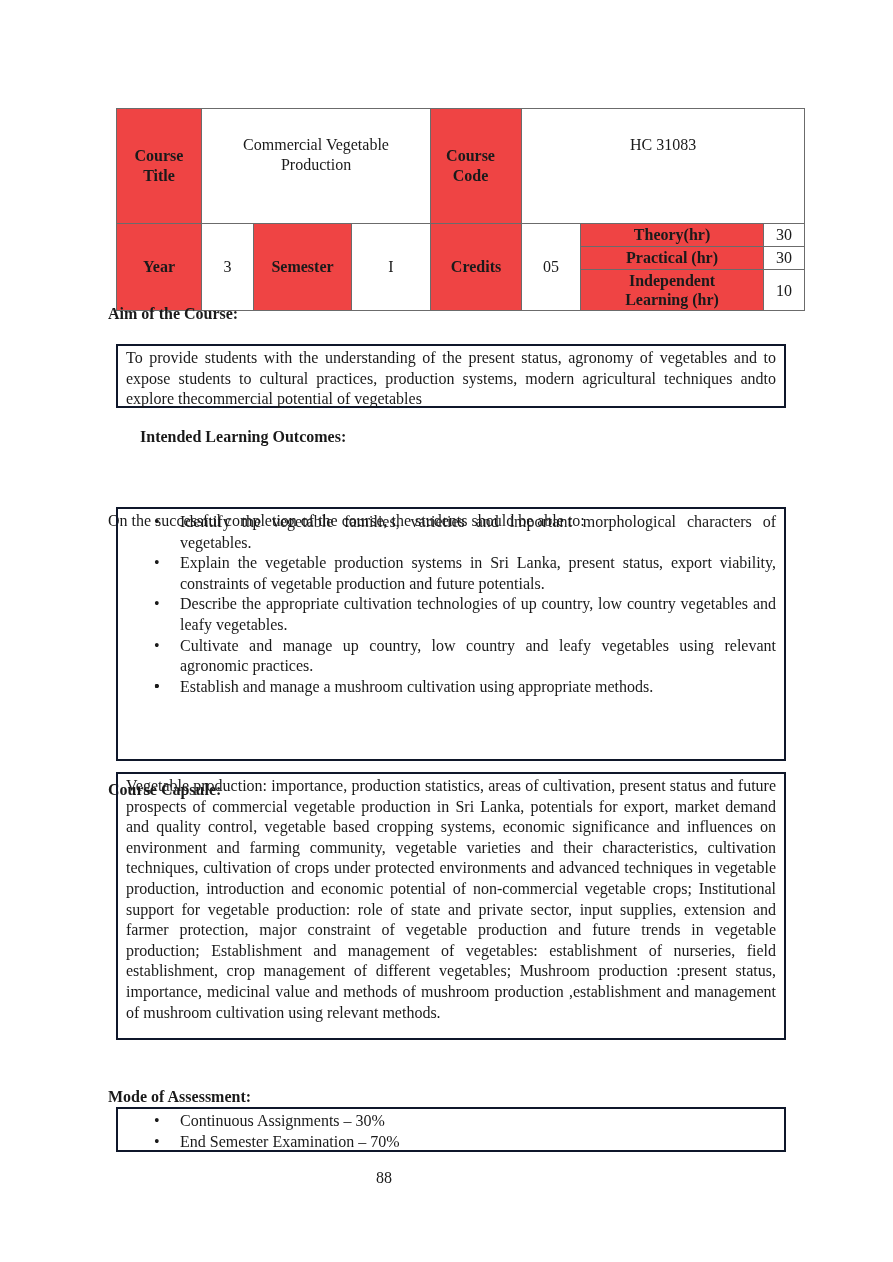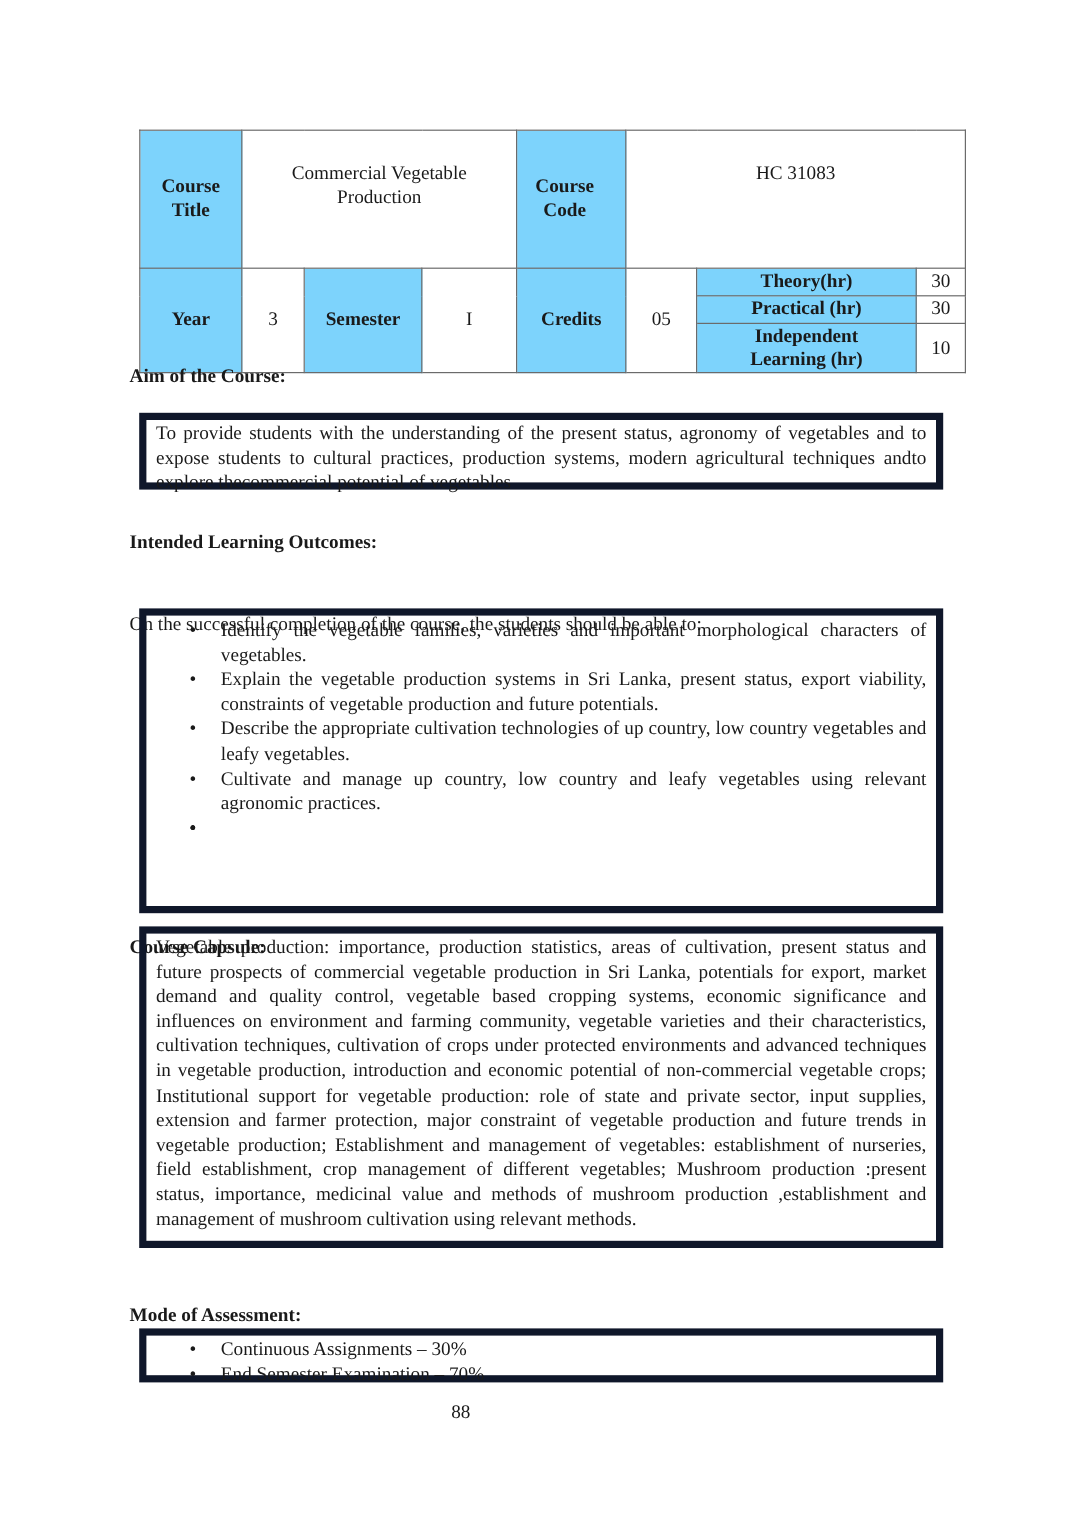--- a/index.html
+++ b/index.html
@@ -13,34 +13,34 @@
     
     table.info {
       position: absolute; left: 116px; top: 108px; width: 688px;
       border-collapse: collapse; table-layout: fixed;
       font-size: 16px; line-height: 20px;
     }
     table.info td {
       border: 1px solid #6b6b6b; text-align: center; vertical-align: middle;
       padding: 0 4px;
     }
-    table.info td.hd { background: #7dd3fc; font-weight: bold; }
+    table.info td.hd { background: #ef4444; font-weight: bold; }
     table.info tr.r1 td { height: 88px; }
     table.info td.sub { height: 22px; padding: 0 2px; }
     table.info td.sub3 { height: 40px; line-height: 19px; }
     table.info td.top { vertical-align: top; padding-top: 26px; }
 
     .heading {
       position: absolute; left: 108px; font-weight: bold; font-size: 16px;
     }
     .plain { position: absolute; left: 108px; font-size: 16px; margin-top: 44px; }
 
     .box {
       position: absolute; left: 116px; width: 670px;
-      border: 6px solid #0f172a; box-sizing: border-box;
+      border: 2px solid #0f172a; box-sizing: border-box;
       font-size: 16px; line-height: 20.6px; text-align: justify;
     }
     .box .inner { padding: 2px 8px 0 8px; }
     .box ul { margin: 0; padding: 0; list-style: none; }
     .box li { position: relative; padding-left: 62px; padding-right: 8px; }
     .box li .bullet { position: absolute; left: 36px; top: 0; }
 
     .pagenum {
       position: absolute; left: 0; width: 768px; top: 1169px;
       text-align: center; font-size: 16px;
@@ -88,32 +88,32 @@
       <td class="sub sub3">10</td>
     </tr>
   </tbody>
     </table>
 
   <div class="heading" style="top:305px;">Aim of the Course:</div>
   <div class="box" style="top:344px;height:64px;">
     <div class="inner">To provide students with the understanding of the present status, agronomy of vegetables and to expose students to cultural practices, production systems, modern agricultural techniques andto explore thecommercial potential of vegetables</div>
   </div>
 
-  <div class="heading" style="top:444px;">Intended Learning Outcomes:</div>
+  <div class="heading" style="top:428px;margin-left:32px;">Intended Learning Outcomes:</div>
   <div class="plain" style="top:468px;">On the successful completion of the course, the students should be able to:</div>
 
   <div class="box" style="top:507px;height:254px;padding-top:3px;">
     <ul>
       <li><span class="bullet">•</span><span>Identify the vegetable families, varieties and important morphological characters of vegetables.</span></li>
       <li><span class="bullet">•</span><span>Explain the vegetable production systems in Sri Lanka, present status, export viability, constraints of vegetable production and future potentials.</span></li>
       <li><span class="bullet">•</span><span>Describe the appropriate cultivation technologies of up country, low country vegetables and leafy vegetables.</span></li>
       <li><span class="bullet">•</span><span>Cultivate and manage up country, low country and leafy vegetables using relevant agronomic practices.</span></li>
       <li><span class="bullet">•</span></li>
       <li><span class="bullet">•</span></li>
-      <li><span class="bullet">•</span></li>
+      <li><span class="bullet">•</span><span>Establish and manage a mushroom cultivation using appropriate methods.</span></li>
     </ul>
   </div>
 
   <div class="heading" style="top:781px;">Course Capsule:</div>
   <div class="box" style="top:772px;height:268px;">
     <div class="inner">Vegetable production: importance, production statistics, areas of cultivation, present status and future prospects of commercial vegetable production in Sri Lanka, potentials for export, market demand and quality control, vegetable based cropping systems, economic significance and influences on environment and farming community, vegetable varieties and their characteristics, cultivation techniques, cultivation of crops under protected environments and advanced techniques in vegetable production, introduction and economic potential of non-commercial vegetable crops; Institutional support for vegetable production: role of state and private sector, input supplies, extension and farmer protection, major constraint of vegetable production and future trends in vegetable production; Establishment and management of vegetables: establishment of nurseries, field establishment, crop management of different vegetables; Mushroom production :present status, importance, medicinal value and methods of mushroom production ,establishment and management of mushroom cultivation using relevant methods.</div>
   </div>
 
   <div class="heading" style="top:1088px;">Mode of Assessment:</div>
   <div class="box" style="top:1107px;height:45px;padding-top:2px;">

